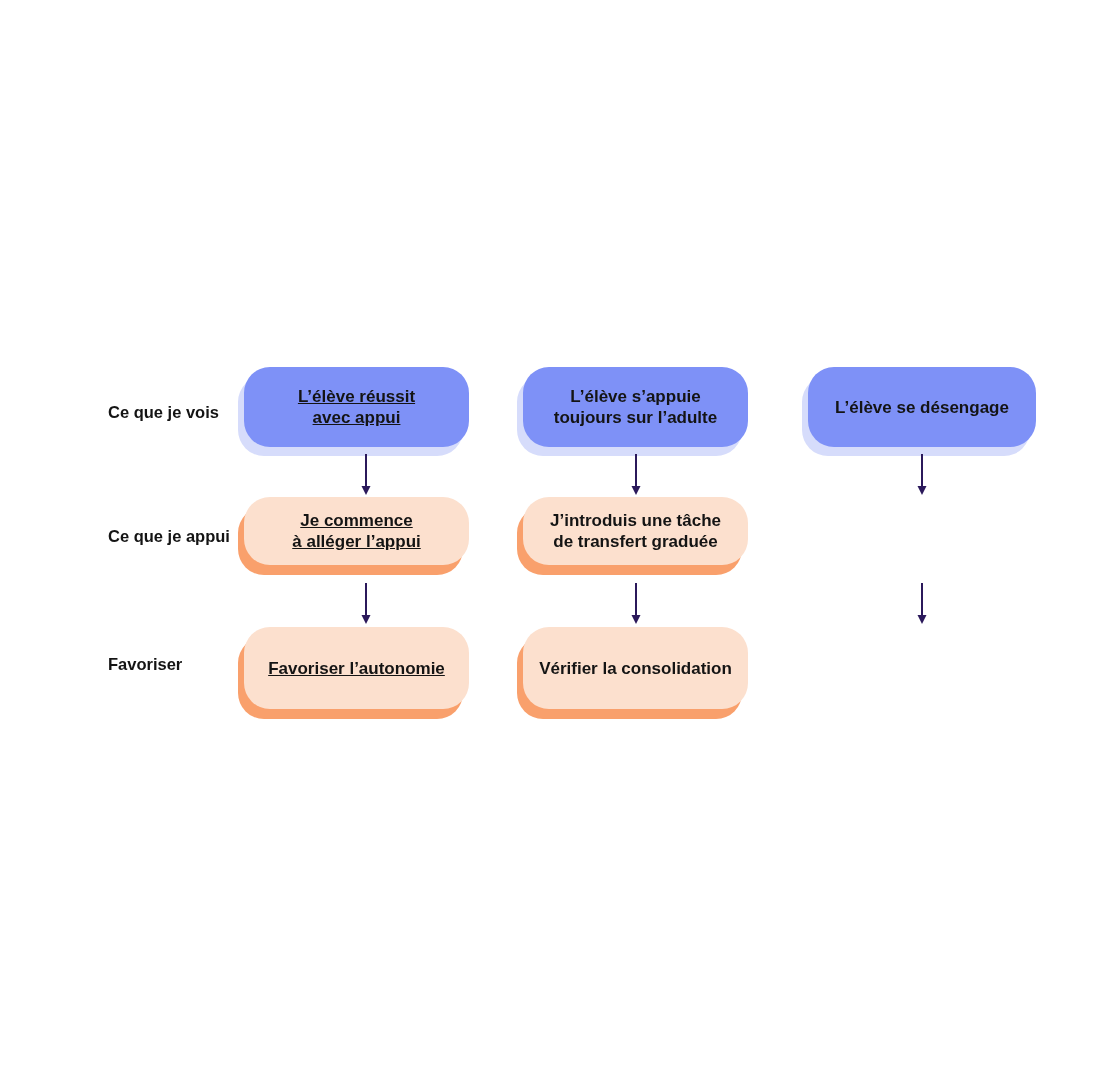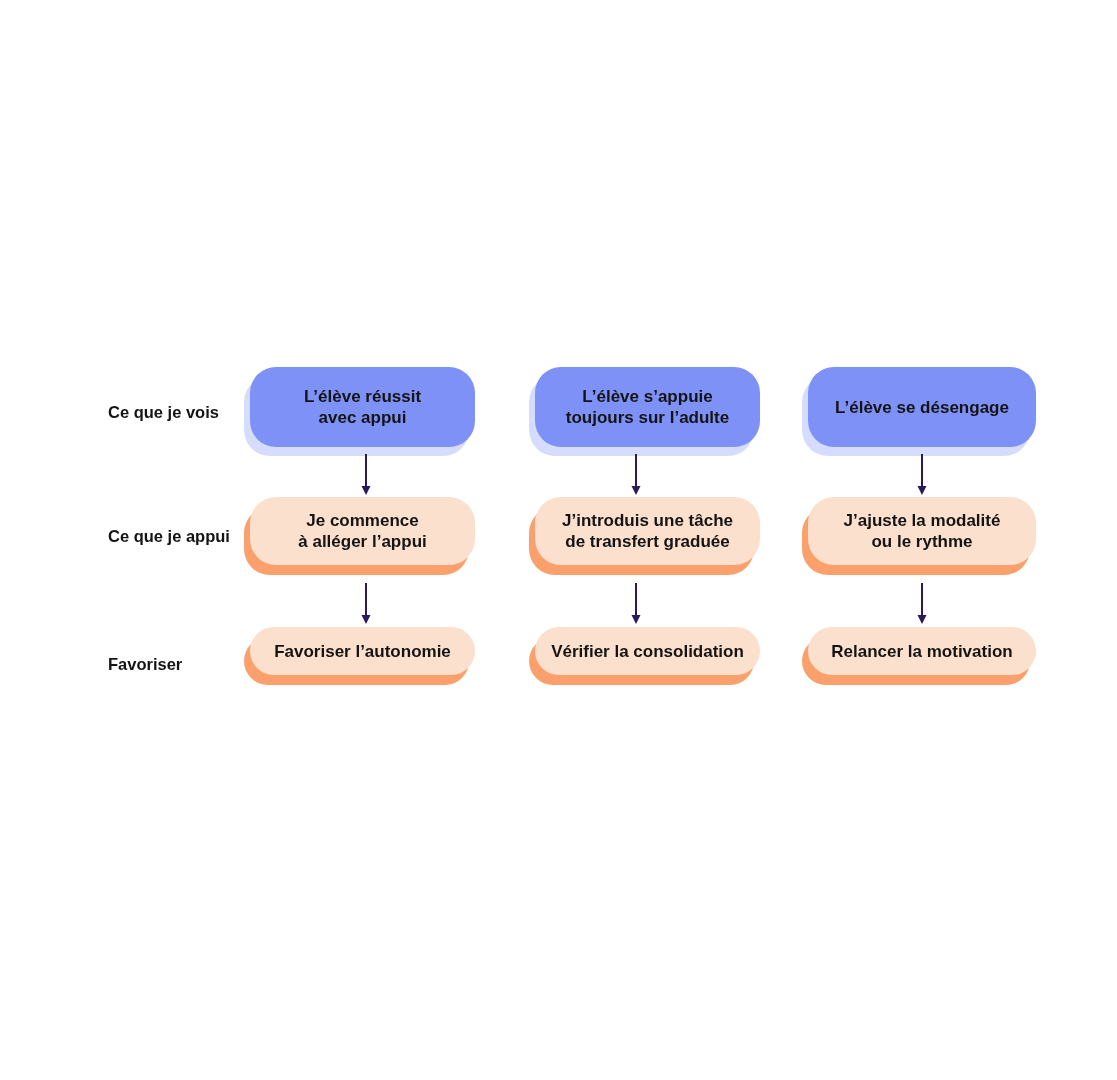--- a/index.html
+++ b/index.html
@@ -41,26 +41,26 @@
   .node span { white-space: pre-line; }
   .node.see {
     background: var(--see-fill, #7E91F7);
     box-shadow: -6px 9px 0 var(--see-shadow, #D6DCFB);
   }
   .node.act {
     background: var(--act-fill, #FCE0CE);
     box-shadow: -6px 10px 0 var(--act-shadow, #F9A06C);
   }
   
-  .c1 { left: 250px; width: 225px; }
-  .c2 { left: 535px; width: 225px; }
+  .c1 { left: 244px; width: 225px; text-decoration: underline; }
+  .c2 { left: 523px; width: 225px; }
   .c3 { left: 808px; width: 228px; }
   .r1 { top: 367px; height: 80px; }
   .r2 { top: 497px; height: 68px; }
-  .r3 { top: 627px; height: 48px; }
+  .r3 { top: 627px; height: 82px; }
 
   .arrow {
     position: absolute;
     width: 14px;
     height: 42px;
   }
   .arrow svg { display: block; }
   .arrow .shaft { stroke: var(--arrow, #2B195B); stroke-width: 2; }
   .arrow .head  { fill: var(--arrow, #2B195B); }
   .a-c1 { left: 359px; }
@@ -98,27 +98,20 @@
     <span>J’introduis une tâche
 de transfert graduée</span>
   </div>
   <div class="node act c2 r3">
     <span>Vérifier la consolidation</span>
   </div>
 
   <div class="node see c3 r1">
     <span>L’élève se désengage</span>
   </div>
-  <div class="node act c3 r2">
-    <span>J’ajuste la modalité
-ou le rythme</span>
-  </div>
-  <div class="node act c3 r3">
-    <span>Relancer la motivation</span>
-  </div>
 
   <div class="arrow a-c1 a-r1">
     <svg width="14" height="42" viewBox="0 0 14 42">
       <line class="shaft" x1="7" y1="0" x2="7" y2="33"></line>
       <path class="head" d="M2.5 32 L11.5 32 L7 41 Z"></path>
     </svg>
   </div>
   <div class="arrow a-c1 a-r2">
     <svg width="14" height="42" viewBox="0 0 14 42">
       <line class="shaft" x1="7" y1="0" x2="7" y2="33"></line>

